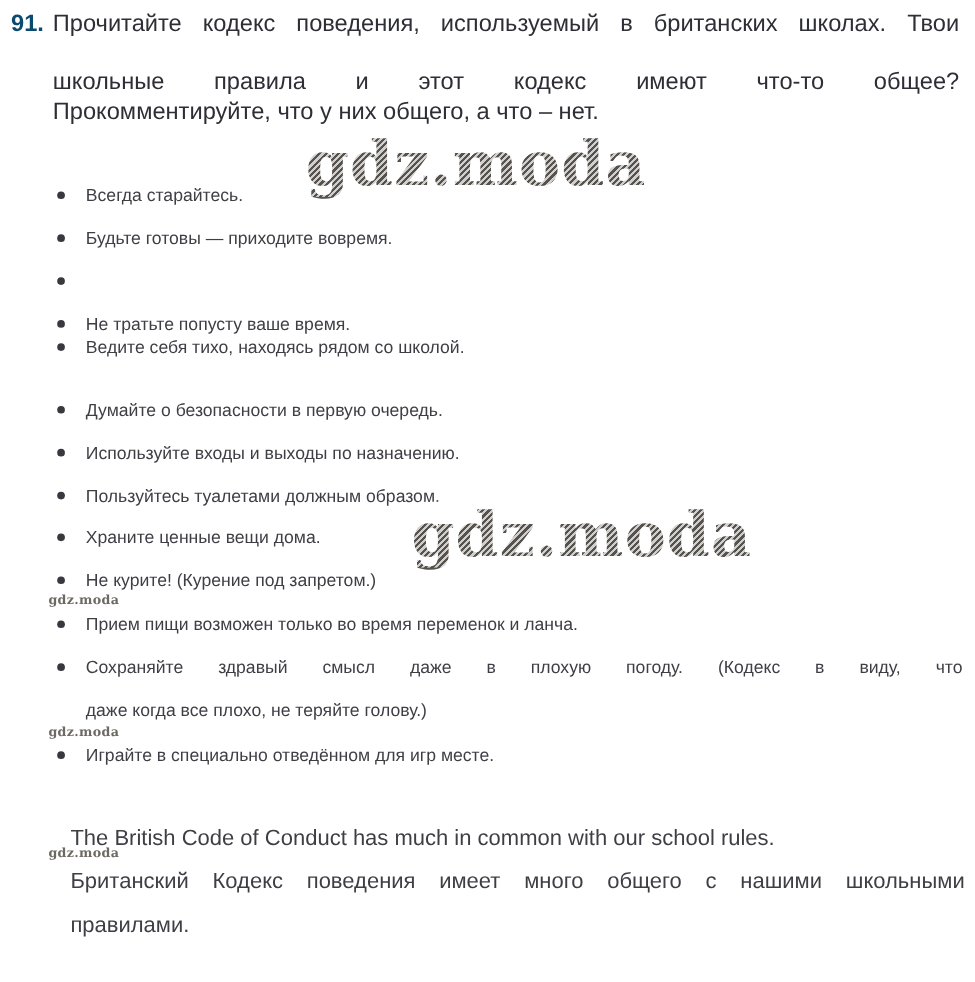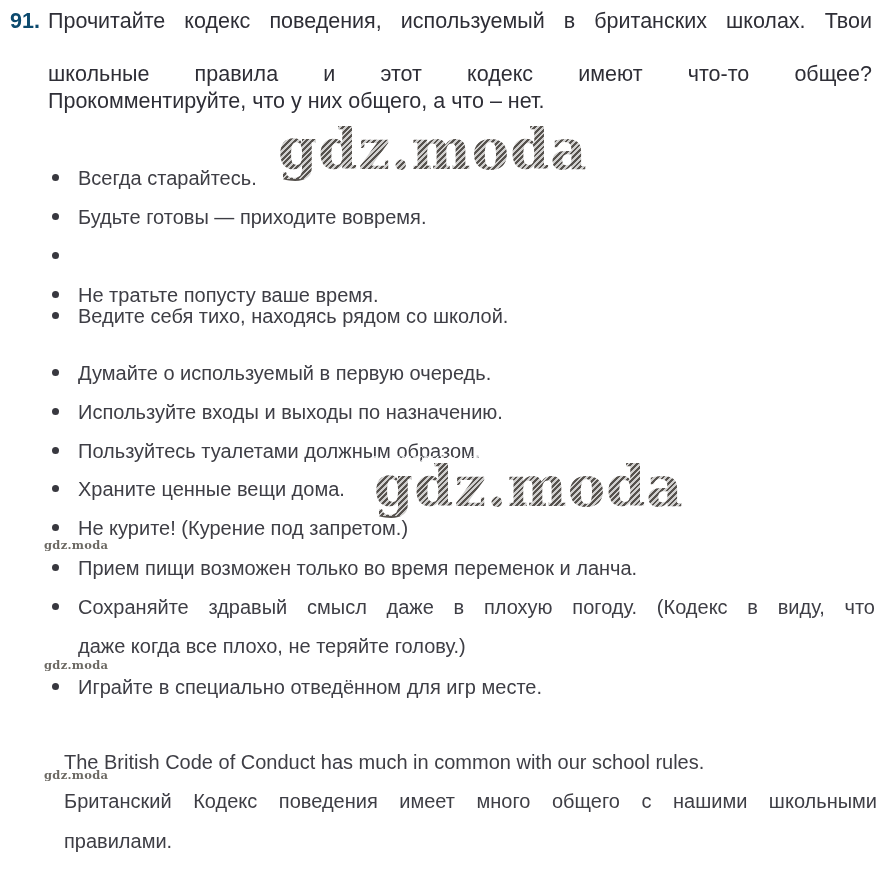--- a/index.html
+++ b/index.html
@@ -19,21 +19,21 @@
     line-height:26px; white-space:nowrap;
   }
   .task-number {
     position:absolute; left:10px; top:8px;
     font-size:21.5px; font-weight:700; color:#0c4a6e; line-height:26px;
   }
   .just { text-align:justify; text-align-last:justify; white-space:normal; }
   
   .b-line {
     position:absolute; left:78px;
-    font-size:20px; line-height:25px; color:#3e3e45;
+    font-size:16px; line-height:25px; color:#3e3e45;
     white-space:nowrap;
   }
   .b-just { width:797px; text-align:justify; text-align-last:justify; white-space:normal; }
   .dot {
     position:absolute; left:-26px; top:8px;
     width:7px; height:7px; border-radius:50%;
     background:#38383f;
   }
   
   .ans-line {
@@ -72,21 +72,21 @@
   <div class="h-line just" style="top:61px">школьные правила и этот кодекс имеют что-то общее?</div>
   <div class="h-line" style="top:88px">Прокомментируйте, что у них общего, а что – нет.</div>
 
   <div class="wm-big" style="left:278px; top:121px">gdz.moda</div>
 
   <div class="b-line" style="top:166px"><span class="dot"></span><span>Всегда старайтесь.</span></div>
   <div class="b-line" style="top:205px"><span class="dot"></span><span>Будьте готовы — приходите вовремя.</span></div>
   <div class="b-line" style="top:244px"><span class="dot"></span></div>
   <div class="b-line" style="top:283px"><span class="dot"></span><span>Не тратьте попусту ваше время.</span></div>
   <div class="b-line" style="top:304px"><span class="dot"></span><span>Ведите себя тихо, находясь рядом со школой.</span></div>
-  <div class="b-line" style="top:361px"><span class="dot"></span><span>Думайте о используемый в первую очередь.</span></div>
+  <div class="b-line" style="top:361px"><span class="dot"></span><span>Думайте о безопасности в первую очередь.</span></div>
   <div class="b-line" style="top:400px"><span class="dot"></span><span>Используйте входы и выходы по назначению.</span></div>
   <div class="b-line" style="top:439px"><span class="dot"></span><span>Пользуйтесь туалетами должным образом.</span></div>
   <div class="b-line" style="top:477px"><span class="dot"></span><span>Храните ценные вещи дома.</span></div>
 
   <div class="wm-big" style="left:374px; top:458px">gdz.moda</div>
 
   <div class="b-line" style="top:516px"><span class="dot"></span><span>Не курите! (Курение под запретом.)</span></div>
 
   <div class="wm-small" style="top:540px">gdz.moda</div>
 

